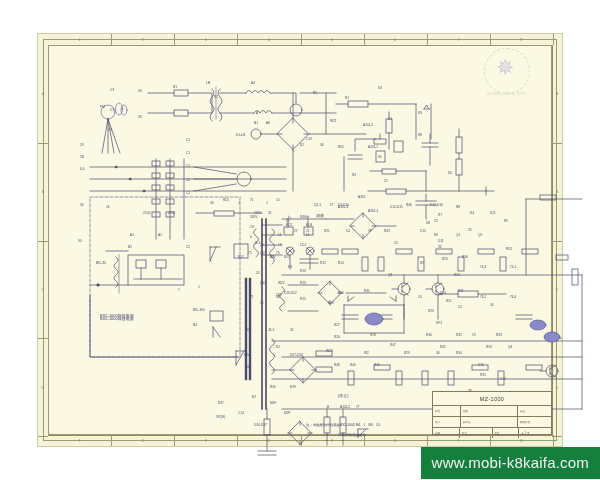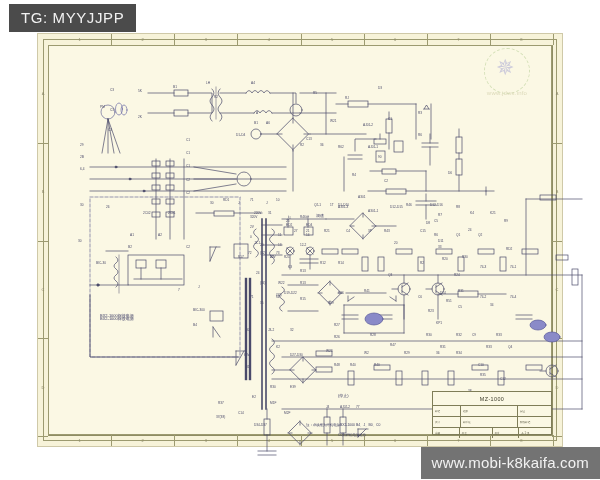--- a/index.html
+++ b/index.html
@@ -47,21 +47,21 @@
   .tb-row{display:flex;border-bottom:1px solid #7f7d58;height:10px;}
   .tb-row:last-child{border-bottom:none;}
   .tb-cell{border-right:1px solid #7f7d58;padding:1px 2px;overflow:hidden;
      display:flex;align-items:center;font-size:2.6px;color:#55543c;}
   .tb-cell:last-child{border-right:none;}
 
   
   #wm-tg{position:absolute;left:9px;top:4px;background:#4b4b4b;color:#f2f2f2;
      font-size:15px;padding:5px 12px 6px 12px;letter-spacing:.6px;
      font-family:"Liberation Sans",sans-serif;}
-  #wm-site{position:absolute;right:0px;bottom:1px;background:#737373;
+  #wm-site{position:absolute;right:0px;bottom:1px;background:#15803d;
      color:#f2f2f2;font-size:15px;padding:7px 11px 8px 11px;letter-spacing:.2px;}
   #wm-logo{position:absolute;right:18px;top:14px;width:74px;height:50px;
      opacity:.42;display:flex;align-items:center;justify-content:center;}
   #wm-logo .ring{position:absolute;width:44px;height:44px;border-radius:50%;
      border:1.5px dashed #9fbf7a;top:0;left:14px;}
   #wm-logo .star{position:absolute;top:9px;left:26px;font-size:22px;
      color:#8f8fcf;line-height:1;}
   #wm-logo .wmurl{position:absolute;bottom:2px;left:0;width:74px;text-align:center;
      font-size:6px;color:#b0ae7c;letter-spacing:.2px;}
 </style>
@@ -560,16 +560,15 @@
       </div>
     </div>
 
     <div id="wm-logo">
       <div class="ring"></div>
       <div class="star">✵</div>
       <div class="wmurl">www.jdws.info</div>
     </div>
   </div>
 
-  <div id="wm-tg">TG: MYYJJPP</div>
   <div id="wm-site">www.mobi-k8kaifa.com</div>
 
 </div>
 
 </body></html>

